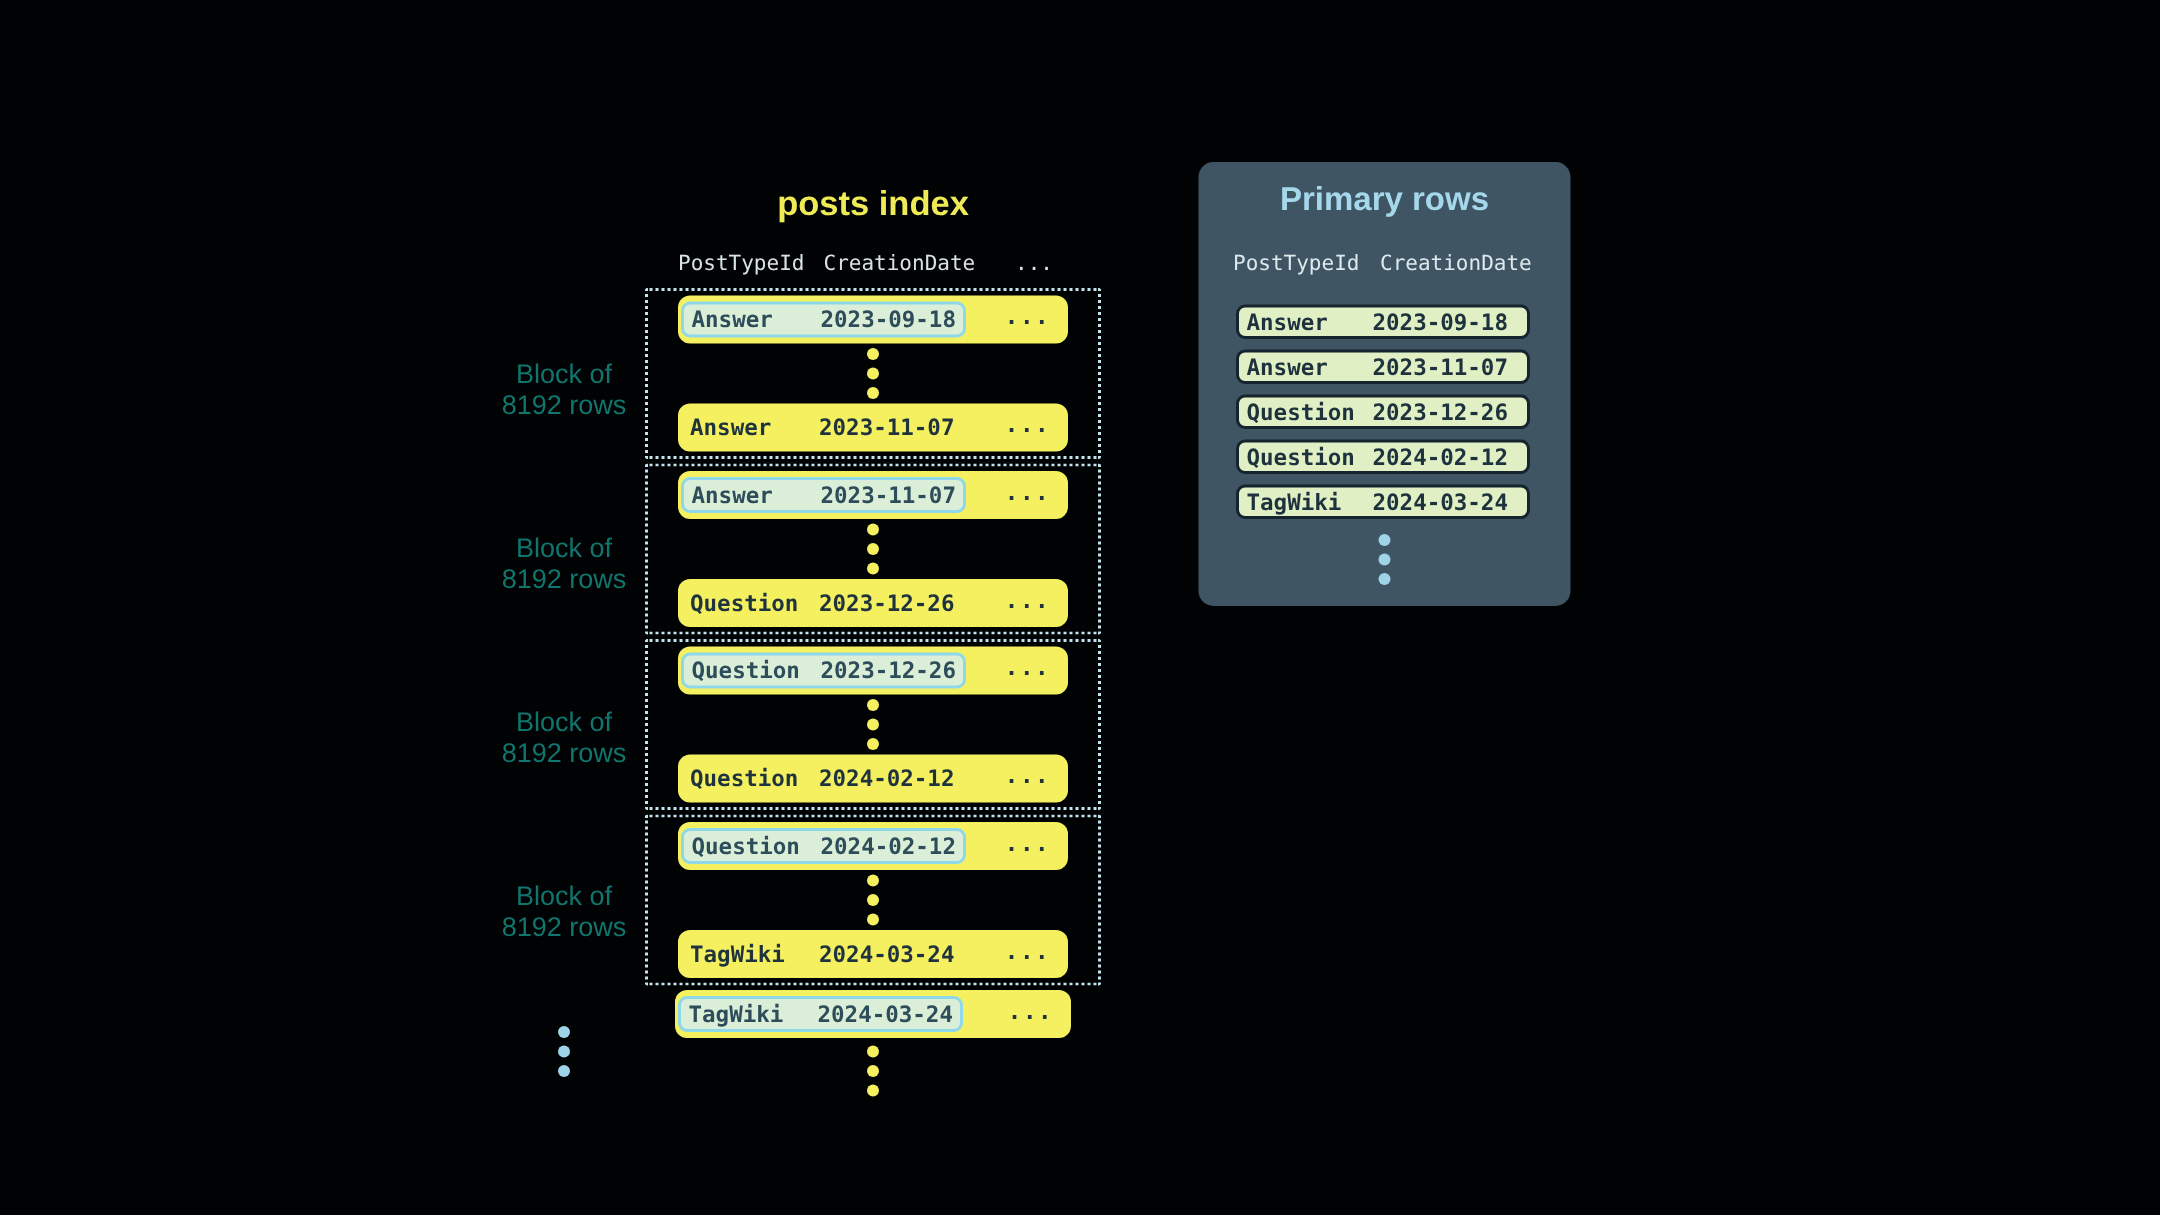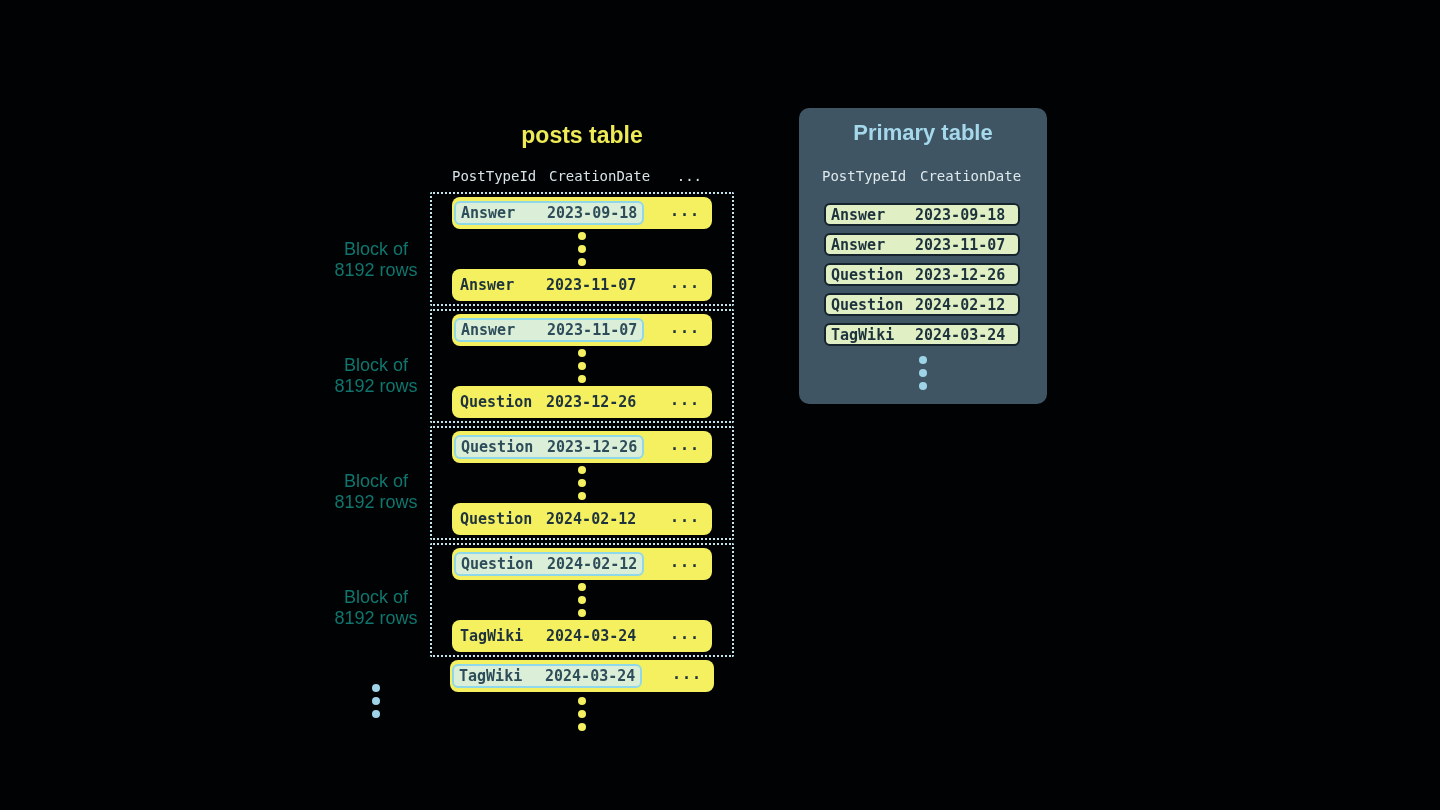--- a/index.html
+++ b/index.html
@@ -80,21 +80,21 @@
   }
   .irow .cell-type { width:84px; }
   .r0 { top:95px; } .r1 { top:125px; } .r2 { top:155px; } .r3 { top:185px; } .r4 { top:215px; }
   .pi-dots { position:absolute; top:248px; left:0; width:100%; }
 </style>
 </head>
 <body>
 
 <div class="canvas">
 
-  <div class="posts-title">posts table</div>
+  <div class="posts-title">posts index</div>
 
   <div class="posts-header">
     <span class="h1">PostTypeId</span>
     <span class="h2">CreationDate</span>
     <span class="h3">...</span>
   </div>
 
   <div class="block b1">
     <div class="yrow first">
       <span class="hl">
@@ -212,21 +212,21 @@
 
   <div class="side-dots">
     <div class="vdots blue">
         <i></i>
         <i></i>
         <i></i>
       </div>
   </div>
 
   <div class="panel">
-    <div class="pi-title">Primary table</div>
+    <div class="pi-title">Primary rows</div>
 
     <div class="pi-header">
       <span class="h1">PostTypeId</span>
       <span class="h2">CreationDate</span>
     </div>
 
     <div class="irow r0">
       <span class="cell-type">Answer</span>
       <span class="cell-date">2023-09-18</span>
     </div>

